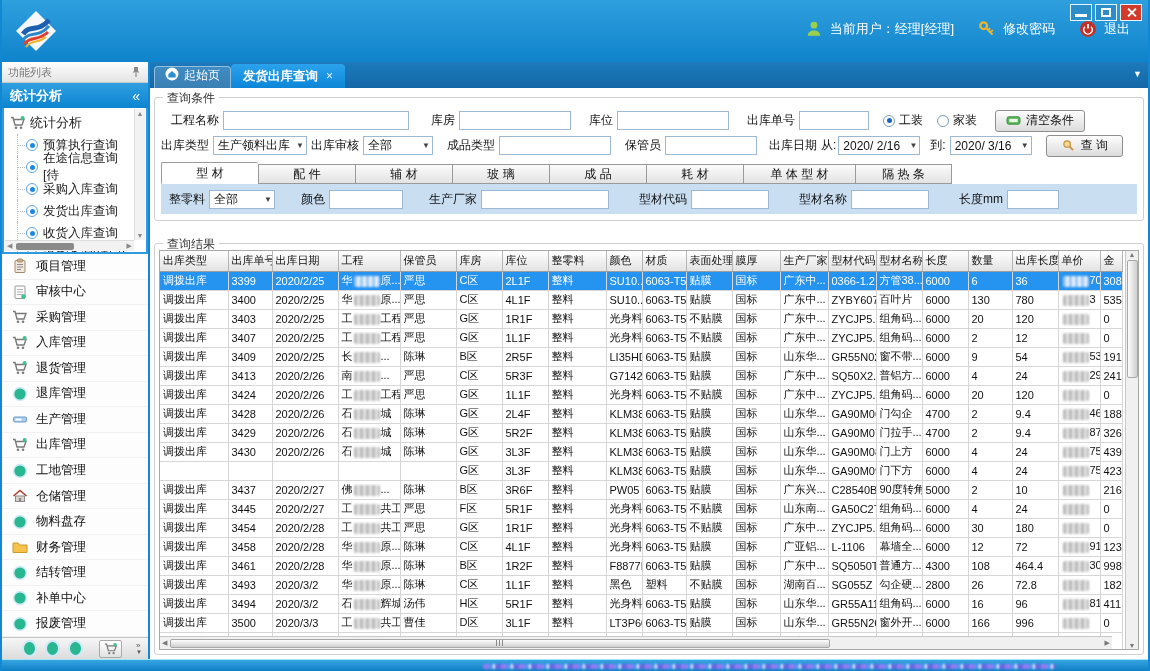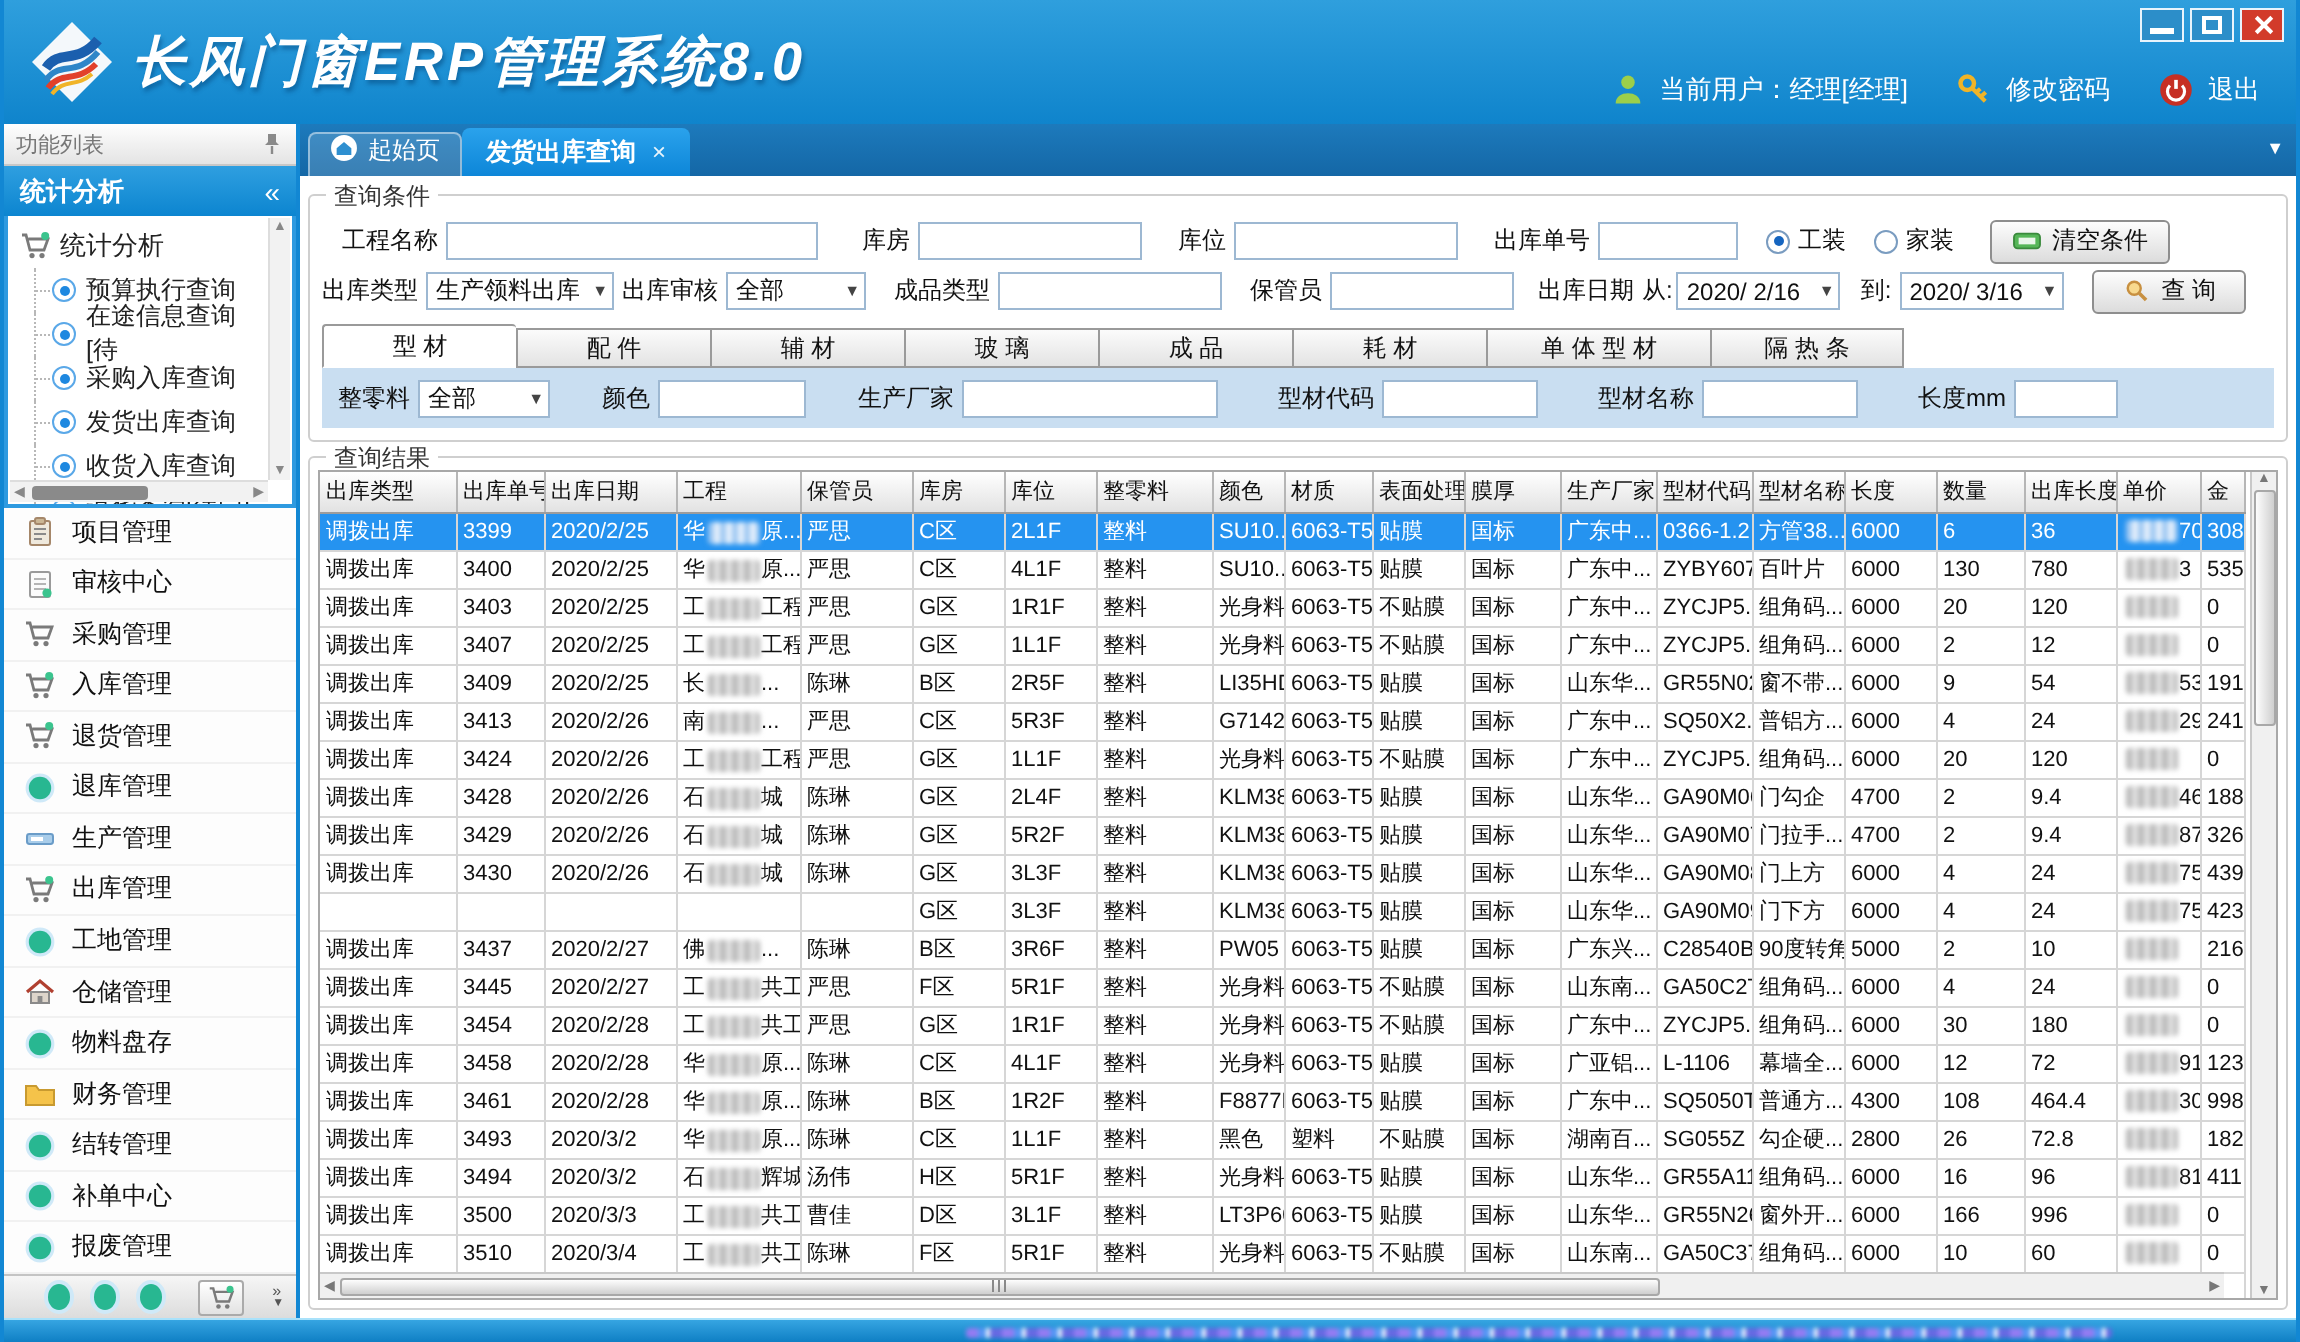--- a/index.html
+++ b/index.html
@@ -10,21 +10,21 @@
   .titlebar { height:62px; background:linear-gradient(#2f9fdd,#0f84cc); position:relative; display:flex; align-items:center; flex:none; }
   .logo { width:44px; height:44px; margin:0 8px 0 12px; }
   .apptitle { color:#fff; font-size:27px; font-weight:bold; letter-spacing:2px; text-shadow:1px 2px 2px rgba(0,60,110,.45); font-style:italic; }
   .win-controls { position:absolute; top:4px; right:6px; display:flex; gap:3px; }
   .wbtn { width:22px; height:17px; border:1px solid #e8f4fc; background:#2c8ec9; position:relative; cursor:pointer; }
   .wbtn.close { background:#d23b2a; }
   .wbtn.min:after { content:""; position:absolute; left:4px; right:4px; bottom:3px; height:3px; background:#fff; }
   .wbtn.max:after { content:""; position:absolute; left:5px; right:5px; top:3px; bottom:3px; border:2px solid #fff; }
   .wbtn.close:before,.wbtn.close:after { content:""; position:absolute; left:10px; top:2px; width:2px; height:11px; background:#fff; }
   .wbtn.close:before { transform:rotate(45deg);} .wbtn.close:after { transform:rotate(-45deg);}
-  .user-cluster { position:absolute; right:18px; bottom:8px; display:flex; gap:7px; color:#fff; font-size:13px; }
+  .user-cluster { position:absolute; right:18px; bottom:24px; display:flex; gap:7px; color:#fff; font-size:13px; }
   .user-cluster .gap { width:10px; }
   .ticon { width:18px; height:18px; display:inline-block; }
   .ticon svg { width:100%; height:100%; }
 
   
   .body-row { flex:1; display:flex; min-height:0; }
 
   
   .sidebar { width:148px; flex:none; display:flex; flex-direction:column; background:#f6fbff; border-right:2px solid #1287d3; min-height:0; }
   .funclist-bar { height:21px; flex:none; background:linear-gradient(#fefefe,#e4e4e4); border-bottom:1px solid #c8c8c8; display:flex; align-items:center; padding:0 6px; font-size:11px; color:#777; }
@@ -79,21 +79,21 @@
 
   
   .mtabs { display:flex; align-items:flex-end; height:22px; margin:4px 0 0 0;text-align:center; }
   .mtab { width:97px; height:20px; flex:none; display:flex; align-items:center; justify-content:center; font-size:12px; color:#111; background:linear-gradient(#fbfbfb,#e3e3e3); border:1px solid #9a9a9a; border-right:none; cursor:pointer; }
   .mtab:last-child { border-right:1px solid #9a9a9a; }
   .mtab.active { background:#fff; height:22px; border-bottom:1px solid #fff; border-radius:2px 2px 0 0; }
   .mtab.wide { width:112px; }
   .mfilter { height:30px; background:#c9def1; display:flex; align-items:center; font-size:12px; color:#111; }
 
   
-  .jg { flex:1; margin-top:7px; margin-bottom:4px; padding:6px 4px 4px 4px; min-height:0; display:flex; }
+  .jg { flex:1; margin-top:22px; margin-bottom:4px; padding:6px 4px 4px 4px; min-height:0; display:flex; }
   .gridwrap { flex:1; position:relative; border:1px solid #a8a8a8; background:#fff; overflow:hidden; display:flex; }
   .gridscroll { flex:1; overflow:hidden; position:relative; }
   table.grid { border-collapse:collapse; table-layout:fixed; }
   .grid th { height:20px; background:linear-gradient(#ffffff,#e2e2e2); border-right:1px solid #b6b6b6; border-bottom:1px solid #9c9c9c; font-size:11px; font-weight:normal; color:#111; text-align:left; padding:0 3px; overflow:hidden; white-space:nowrap; }
   .grid td { height:19px; border-right:1px solid #d6d6d6; border-bottom:1px solid #d6d6d6; font-size:11px; color:#111; padding:0 3px; overflow:hidden; white-space:nowrap; }
   .grid tr.sel td { background:#2593f0; color:#fff; }
   .blurchip { display:inline-block; vertical-align:middle; width:26px; height:11px; border-radius:2px; margin:0 1px; background:repeating-linear-gradient(90deg,#b9b9b9 0 3px,#e2e2e2 3px 6px); filter:blur(1.2px); }
   tr.sel .blurchip { background:repeating-linear-gradient(90deg,#9cc6f2 0 3px,#e8f2fc 3px 6px); }
   .vscroll { width:13px; flex:none; background:#f0f0f0; border-left:1px solid #c8c8c8; display:flex; flex-direction:column; align-items:center; font-size:7px; color:#777; }
   .vthumb { width:11px; height:118px; background:linear-gradient(90deg,#fdfdfd,#cfcfcf); border:1px solid #a8a8a8; border-radius:2px; margin-top:2px; }
@@ -113,21 +113,20 @@
 <div id="app">
 
   <div class="titlebar">
     <svg class="logo" viewBox="0 0 44 44">
       <path d="M22 2 42 22 22 42 2 22z" fill="#f4f8fb"></path>
       <path d="M9 25c7-10 15-1 26-14" stroke="#1b5fae" stroke-width="5" fill="none"></path>
       <path d="M9 31c7-10 15-1 26-14" stroke="#2e86c8" stroke-width="3" fill="none"></path>
       <path d="M10 35c7-9 14-2 24-12" stroke="#e2402a" stroke-width="3" fill="none"></path>
       <path d="M12 38c6-8 12-3 20-10" stroke="#f0b428" stroke-width="2" fill="none"></path>
     </svg>
-    <div class="apptitle">长风门窗ERP管理系统8.0</div>
     <div class="win-controls">
       <div class="wbtn min"></div>
       <div class="wbtn max"></div>
       <div class="wbtn close"></div>
     </div>
     <div class="user-cluster">
       <span class="ticon"><svg viewBox="0 0 16 16">
             <circle cx="8" cy="4.6" r="3" fill="#9ccf4a"></circle>
             <path d="M2.5 14c0-3.2 2.6-4.6 5.5-4.6s5.5 1.4 5.5 4.6z" fill="#9ccf4a"></path>
           </svg></span>

